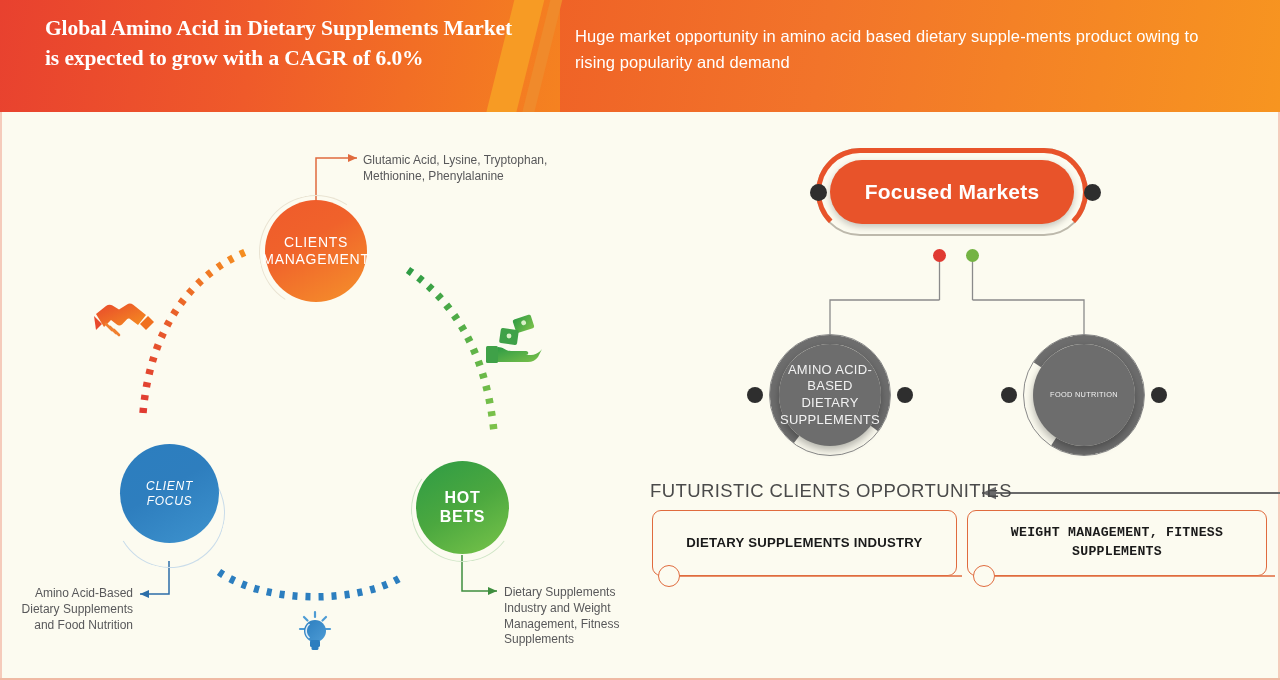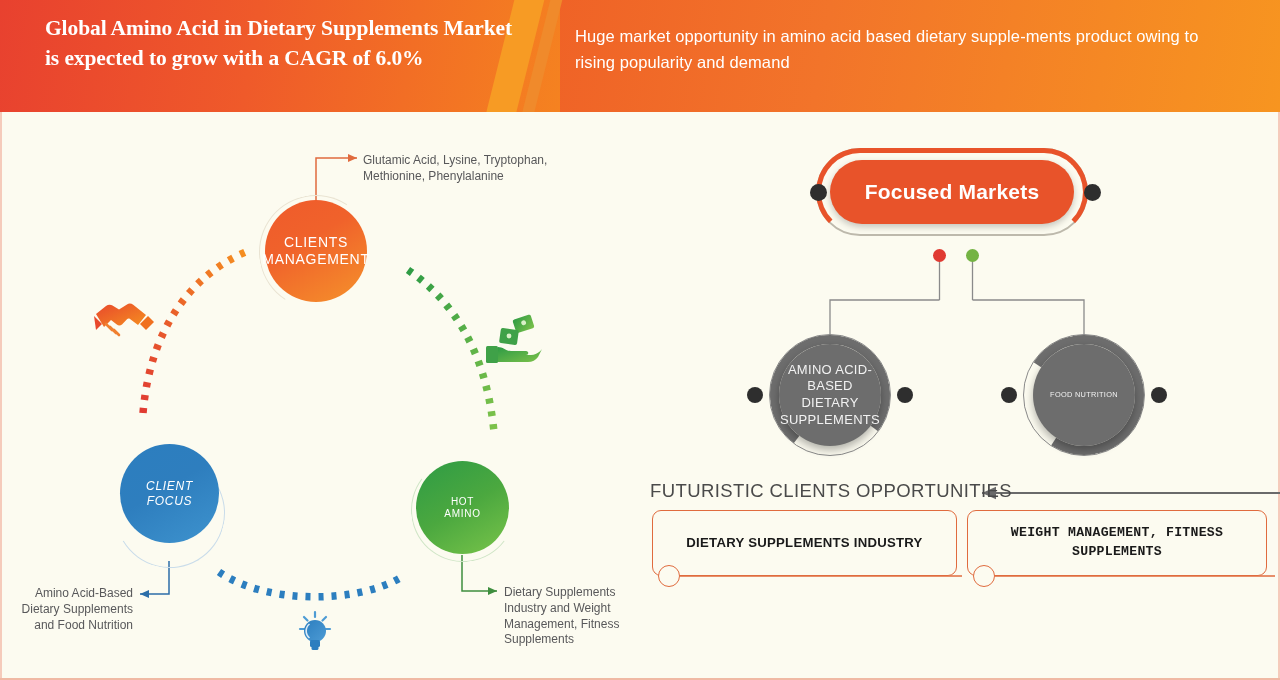--- a/index.html
+++ b/index.html
@@ -50,21 +50,21 @@
         text-align:center;color:#fff;letter-spacing:.7px;line-height:1.18;}
   .node span{display:block;}
   .node-clients{left:265px;top:200px;width:102px;height:102px;
     background:linear-gradient(150deg,#EF5B2B 0%,#F0622B 40%,#F5922B 100%);
     font-size:14px;}
   .node-focus{left:120px;top:444px;width:99px;height:99px;
     background:linear-gradient(150deg,#2C7EBF 0%,#2E7EBE 45%,#3E93CE 100%);
     font-size:12px;font-style:italic;}
   .node-bets{left:416px;top:461px;width:93px;height:93px;
     background:linear-gradient(150deg,#2E9B45 0%,#4BA83F 50%,#79C44A 100%);
-    font-size:10px;}
+    font-size:16px;font-weight:bold;}
 
   .arc-ring{position:absolute;border-radius:50%;border:1.4px solid;border-color:transparent;}
   .arc-clients{left:259px;top:195px;width:112px;height:112px;border-top-color:#E9E3D2;border-left-color:#E9E3D2;transform:rotate(-12deg);}
   .arc-focus{left:115px;top:458px;width:108px;height:108px;border-bottom-color:#C9DCEA;border-right-color:#C9DCEA;transform:rotate(14deg);}
   .arc-bets{left:411px;top:458px;width:102px;height:102px;border-bottom-color:#CFE5C6;border-left-color:#CFE5C6;transform:rotate(-8deg);}
 
   .lbl{position:absolute;color:#58585A;font-size:12px;line-height:1.32;}
   .lbl-clients{left:363px;top:153px;width:190px;}
   .lbl-focus{left:18px;top:586px;width:115px;text-align:right;}
   .lbl-bets{left:504px;top:585px;width:150px;}
@@ -282,21 +282,21 @@
       <span>CLIENT</span>
       <span>FOCUS</span>
     </div>
   </div>
   <div class="lbl lbl-focus">Amino Acid-Based Dietary Supplements and Food Nutrition</div>
 
   <div class="arc-ring arc-bets"></div>
   <div class="node node-bets">
     <div>
       <span>HOT</span>
-      <span>AMINO</span>
+      <span>BETS</span>
     </div>
   </div>
   <div class="lbl lbl-bets">Dietary Supplements Industry and Weight Management, Fitness Supplements</div>
 
   <div class="cap-wrap">
     <div class="cap-outer-ring"></div>
     <div class="cap-outer-arc"></div>
     <div class="cap-white"></div>
     <div class="cap">Focused Markets</div>
     <div class="cap-dot l"></div>

